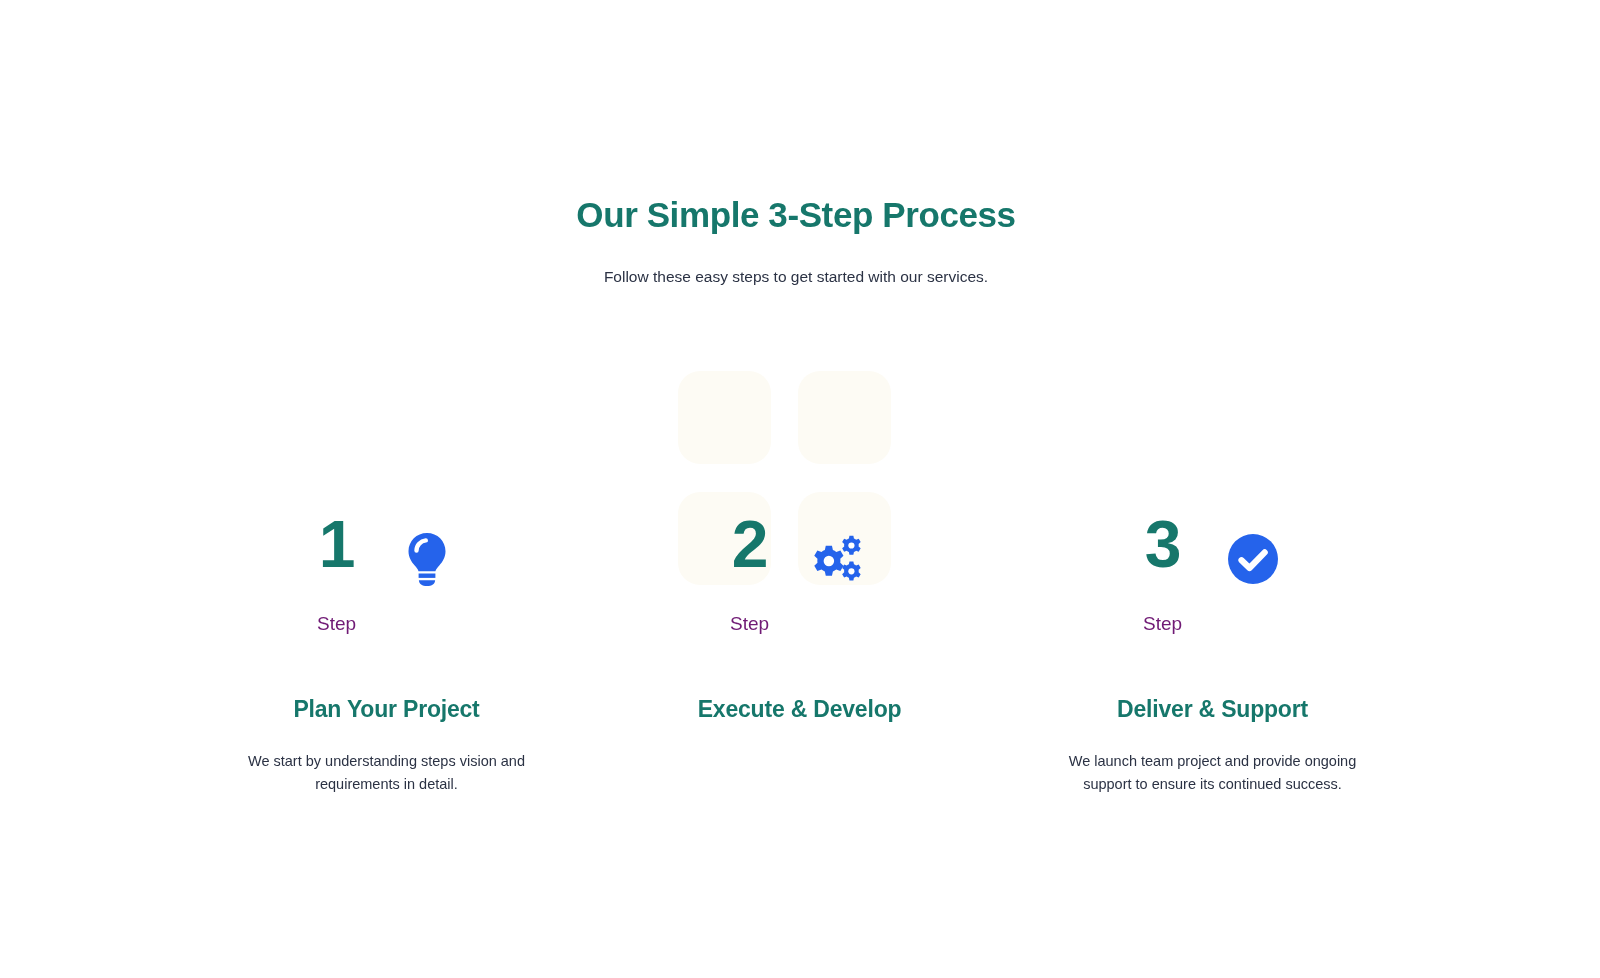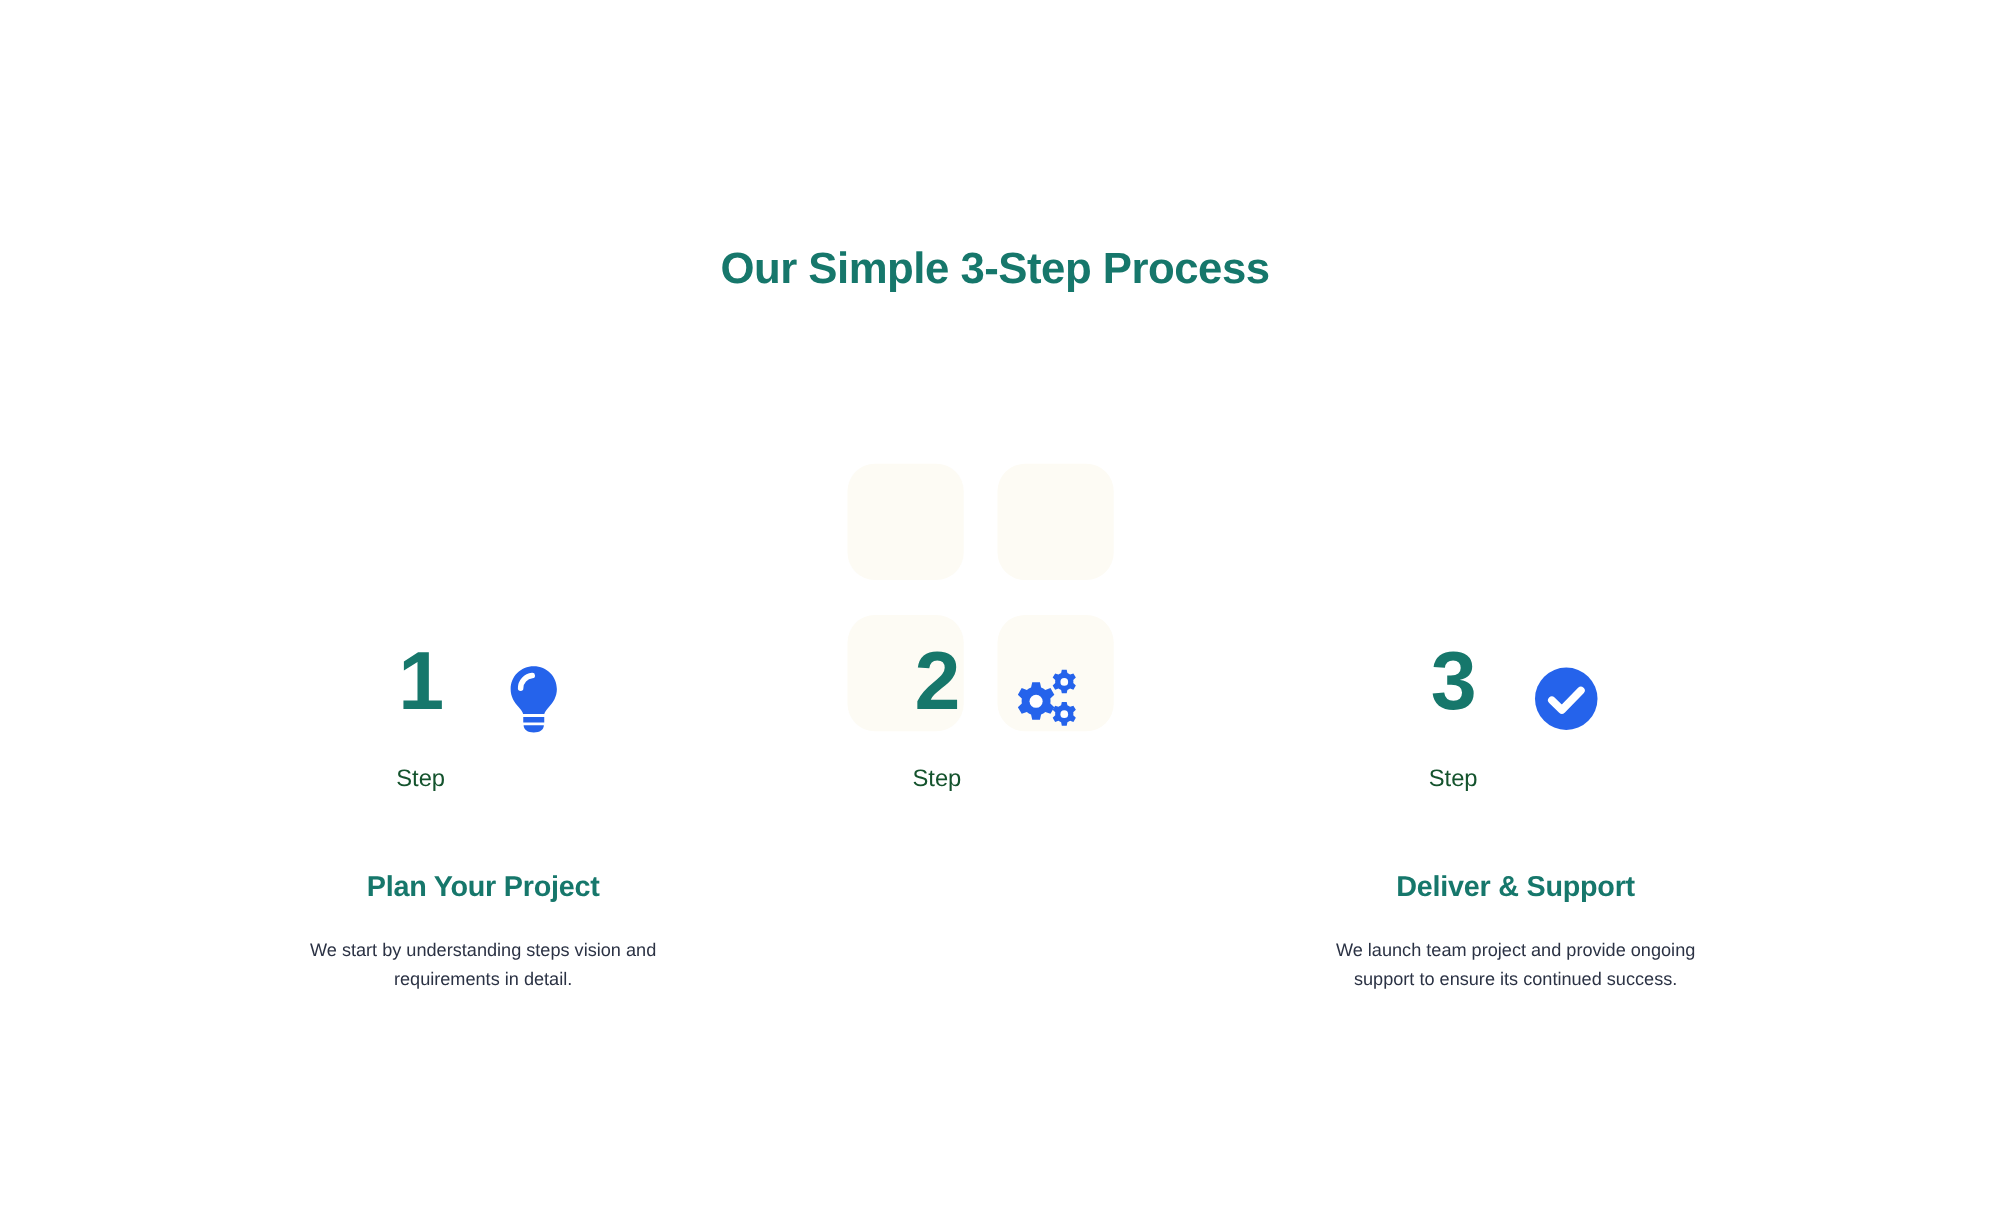--- a/index.html
+++ b/index.html
@@ -105,21 +105,21 @@
     font-size: 66px;
     line-height: 70px;
     font-weight: 700;
     color: #16776b;
     letter-spacing: -1px;
   }
   .step-word {
     font-size: 19px;
     line-height: 26px;
     font-weight: 400;
-    color: #14532d;
+    color: #701a75;
     padding-top: 4px;
     margin-top: 28px;
   }
   .step-icon {
     width: 58px;
     height: 58px;
     display: flex;
     align-items: center;
     justify-content: center;
     position: relative;
@@ -148,20 +148,21 @@
     text-align: center;
   }
 </style>
 </head>
 <body>
 
 <div class="section">
 
   <div class="heading-block">
     <h1 class="section-title">Our Simple 3-Step Process</h1>
+    <p class="section-subtitle">Follow these easy steps to get started with our services.</p>
   </div>
 
   <div class="deco-grid">
     <div class="deco-tile"></div>
     <div class="deco-tile"></div>
     <div class="deco-tile"></div>
     <div class="deco-tile"></div>
   </div>
 
   <div class="steps-row">
@@ -200,20 +201,21 @@
 
               <path d="M45.9 6.0l-0.6-2.9h-4.2l-0.6 2.9a8.6 8.6 0 0 0-2.3 1.3l-2.8-1.0-2.1 3.6 2.2 2.0a8.5 8.5 0 0 0 0 2.7l-2.2 2.0 2.1 3.6 2.8-1.0a8.6 8.6 0 0 0 2.3 1.3l0.6 2.9h4.2l0.6-2.9a8.6 8.6 0 0 0 2.3-1.3l2.8 1.0 2.1-3.6-2.2-2.0a8.5 8.5 0 0 0 0-2.7l2.2-2.0-2.1-3.6-2.8 1.0a8.6 8.6 0 0 0-2.3-1.3Z"></path>
               <circle cx="43.2" cy="13.6" r="3.3" fill="#ffffff"></circle>
 
               <path d="M45.9 33.6l-0.6-2.9h-4.2l-0.6 2.9a8.6 8.6 0 0 0-2.3 1.3l-2.8-1.0-2.1 3.6 2.2 2.0a8.5 8.5 0 0 0 0 2.7l-2.2 2.0 2.1 3.6 2.8-1.0a8.6 8.6 0 0 0 2.3 1.3l0.6 2.9h4.2l0.6-2.9a8.6 8.6 0 0 0 2.3-1.3l2.8 1.0 2.1-3.6-2.2-2.0a8.5 8.5 0 0 0 0-2.7l2.2-2.0-2.1-3.6-2.8 1.0a8.6 8.6 0 0 0-2.3-1.3Z"></path>
               <circle cx="43.2" cy="41.2" r="3.3" fill="#ffffff"></circle>
             </g>
           </svg>
         </div>
       </div>
+      <h3 class="step-title">Execute &amp; Develop</h3>
     </div>
 
     <div class="step-col">
       <div class="step-top">
         <div class="step-badge">
           <div class="step-number">3</div>
           <div class="step-word">Step</div>
         </div>
         <div class="step-icon">
           <svg width="52" height="52" viewBox="0 0 52 52" aria-hidden="true">

